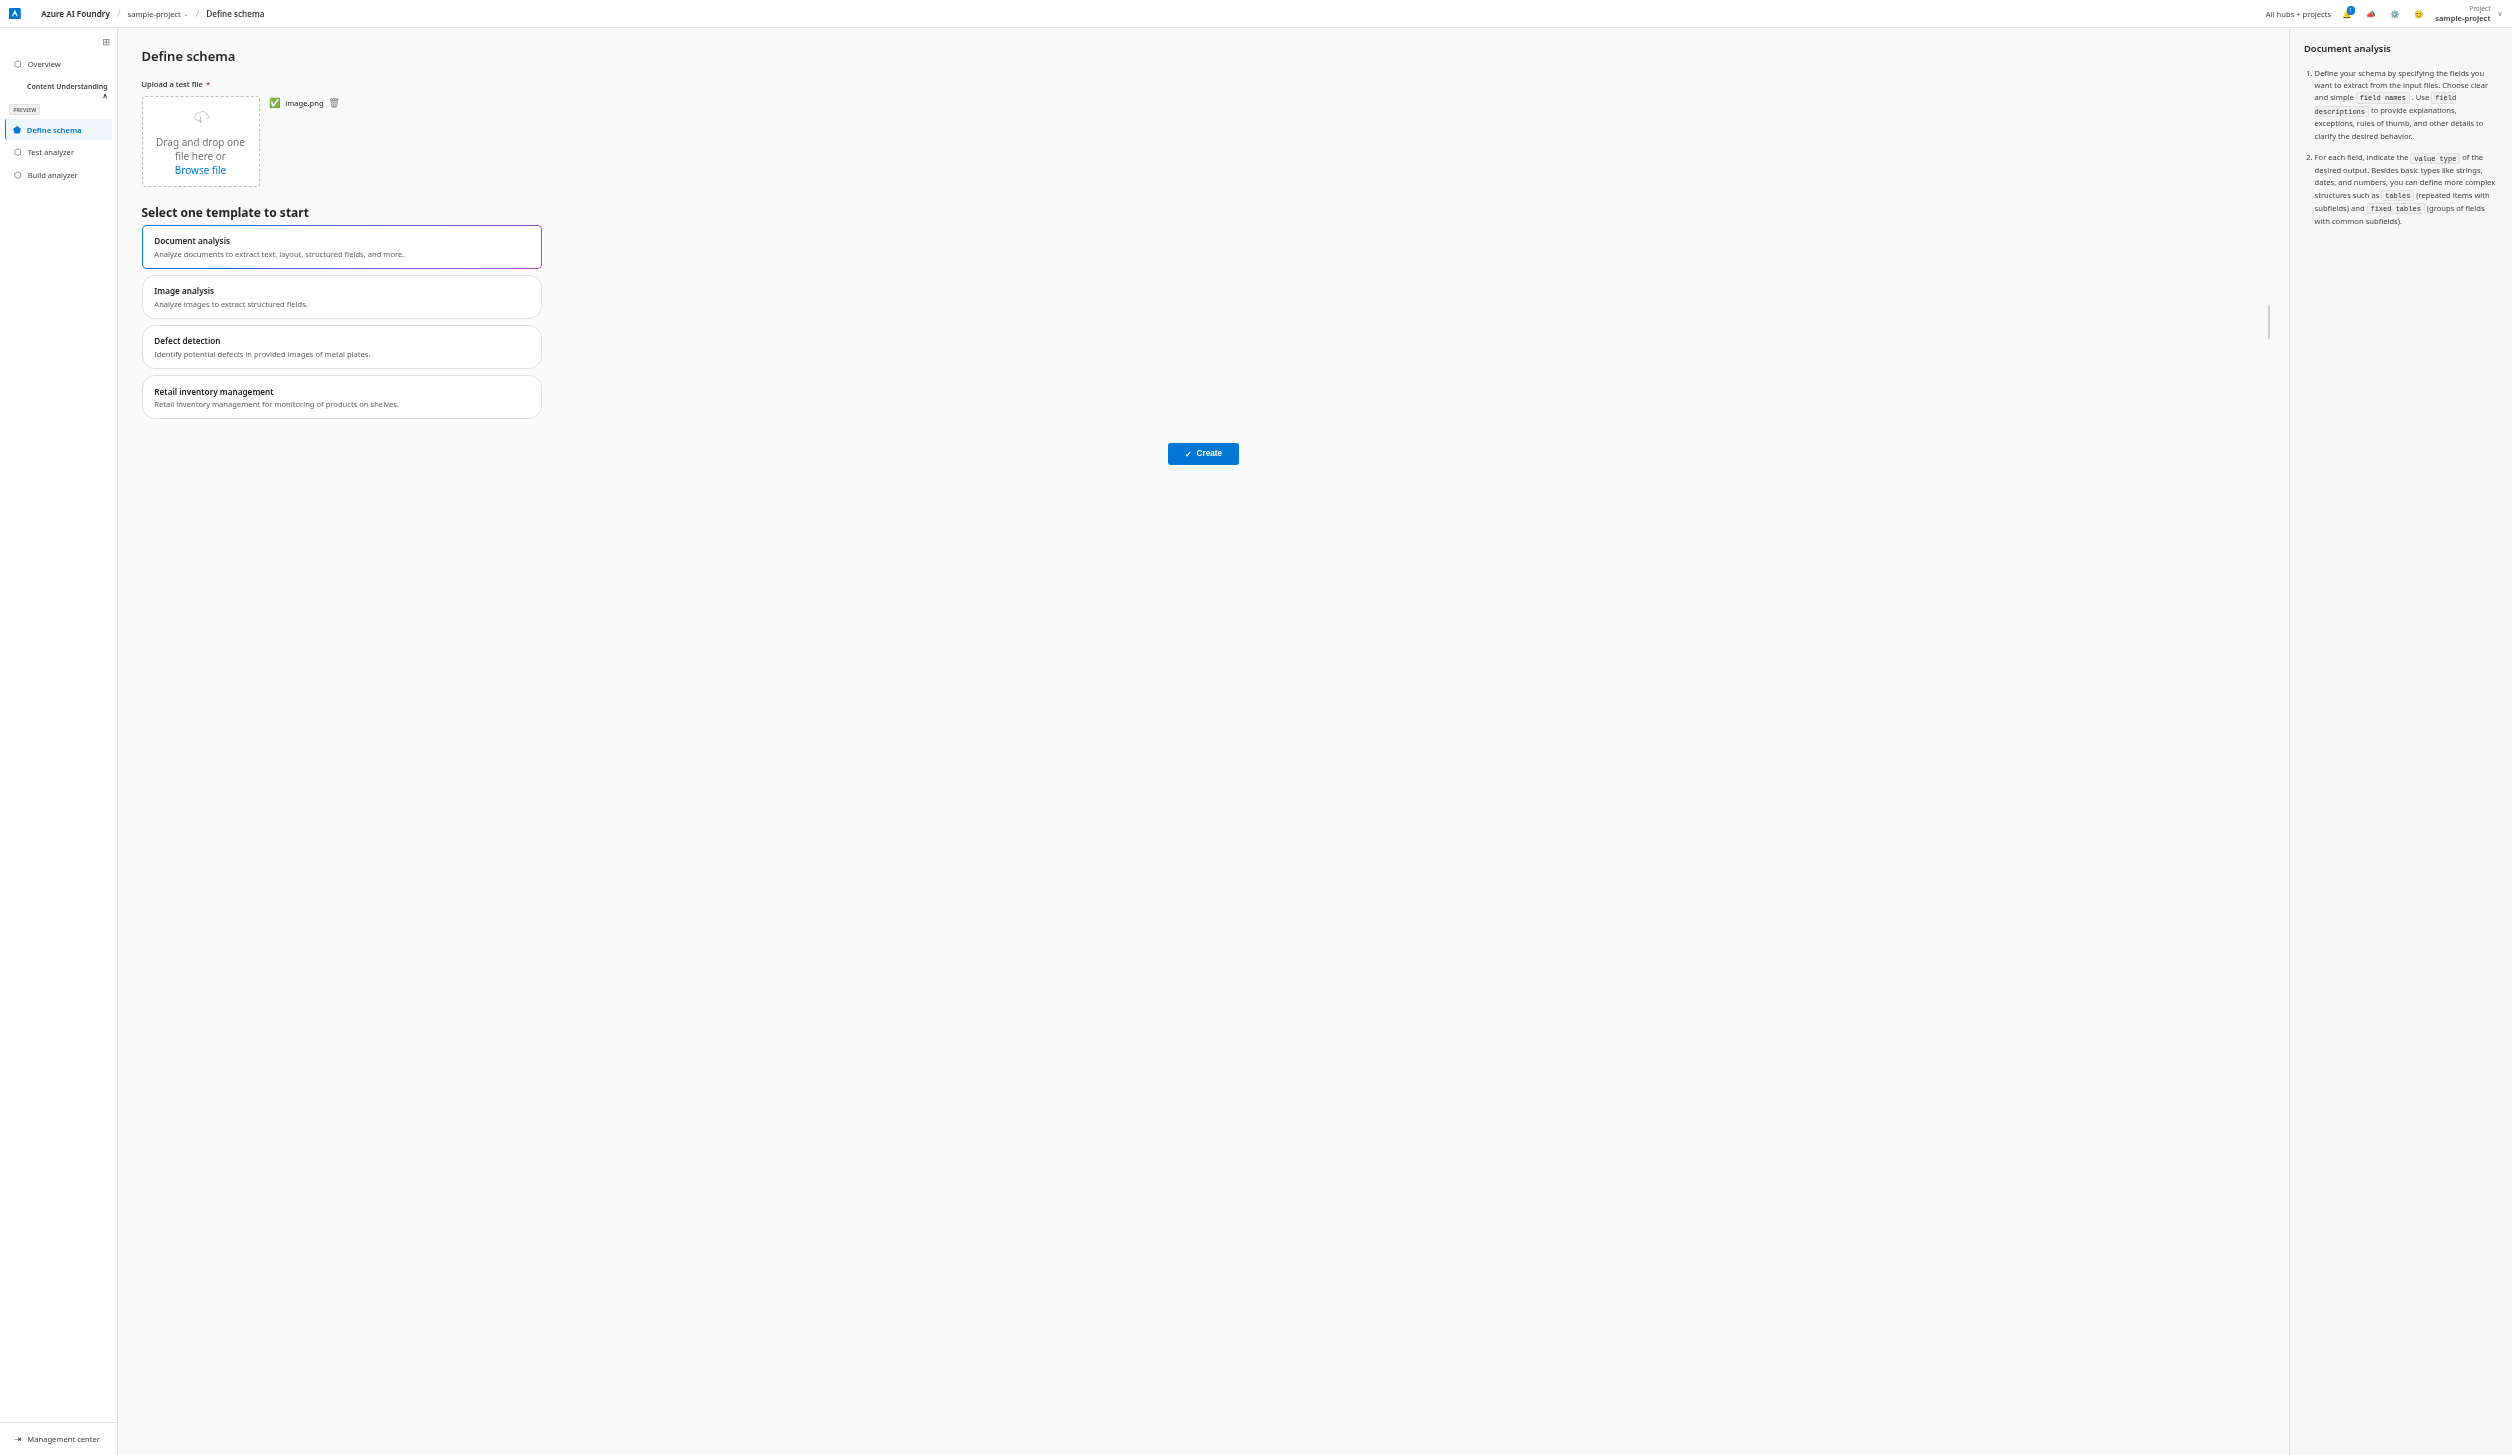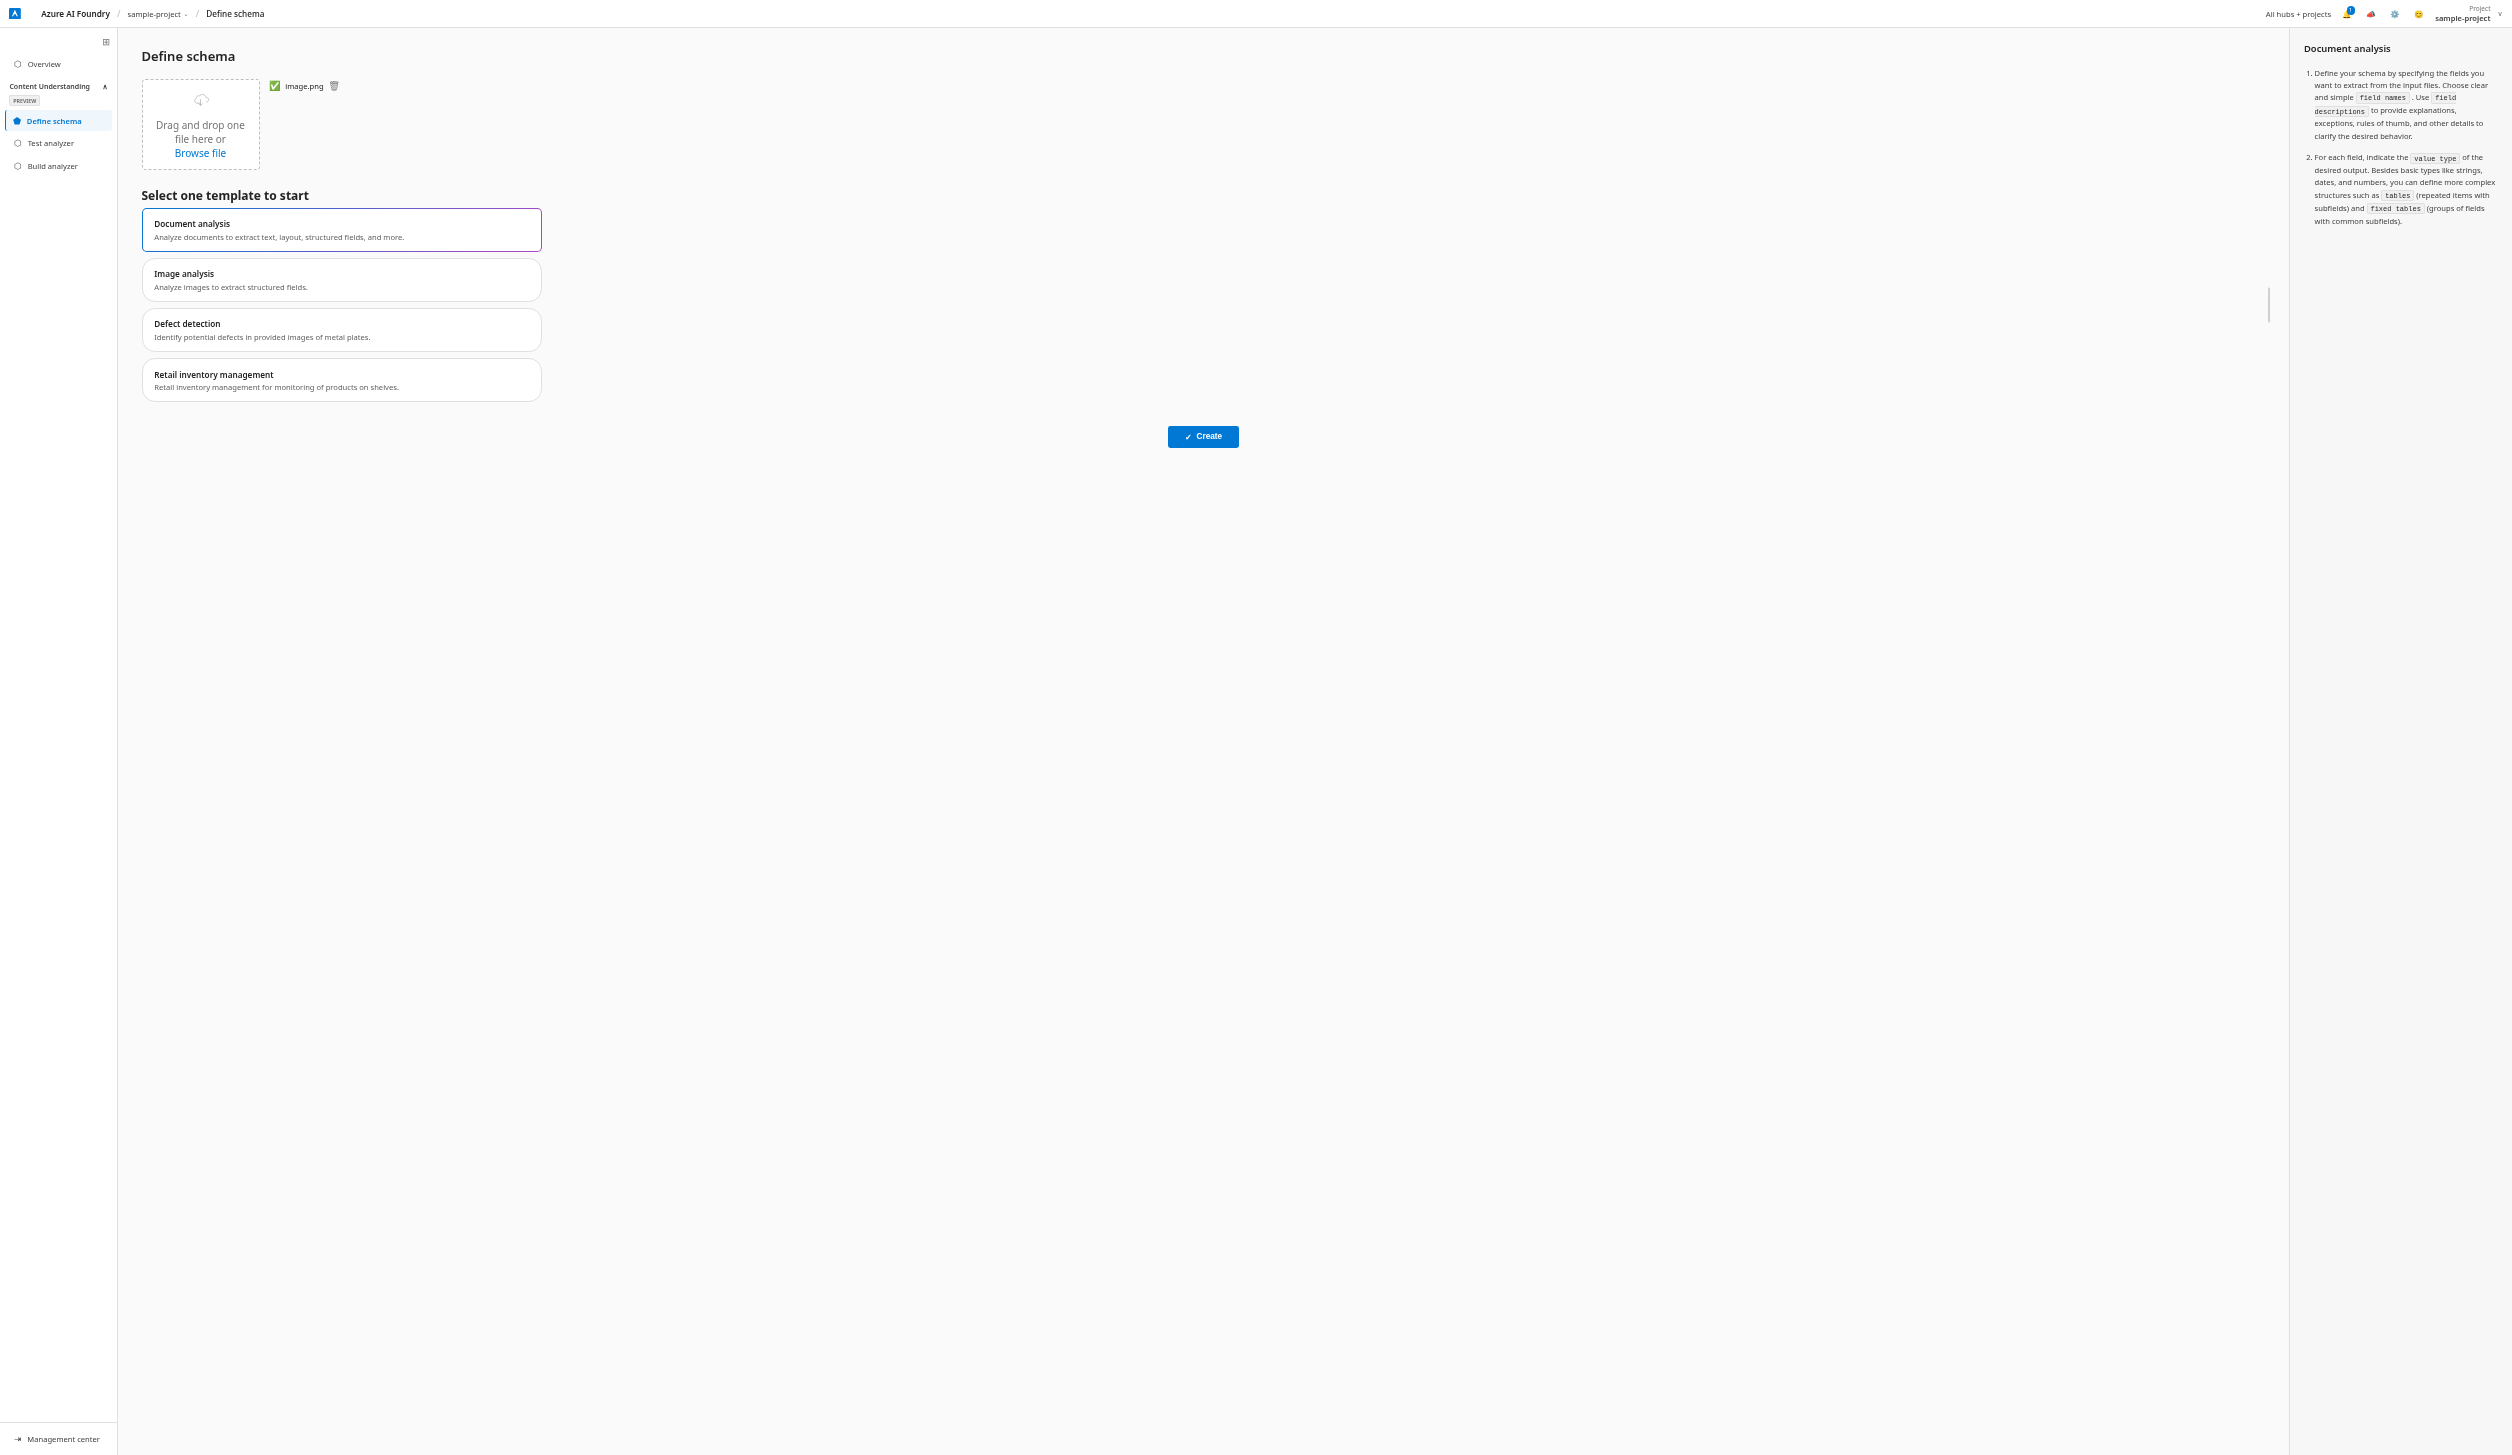--- a/index.html
+++ b/index.html
@@ -37,21 +37,21 @@
     }
     .sidebar-toggle { display: flex; justify-content: flex-end; padding: 2.4px 7px 4.7px; }
     .sidebar-toggle-btn { cursor: pointer; color: #757575; font-size: 9.4px; }
     .sidebar-item {
       display: flex; align-items: center; gap: 5.9px;
       padding: 4.7px 9.4px; cursor: pointer; border-radius: 2.4px; margin: 0.6px 4.7px;
       font-size: 7.6px; color: #424242;
     }
     .sidebar-item.active { background: #eff6fc; color: #0078d4; font-weight: 600; border-left: 1.8px solid #0078d4; padding-left: 7.6px; }
     .sidebar-item .icon { font-size: 8.8px; flex-shrink: 0; }
-    .sidebar-section { padding: 7px 9.4px 2.4px; font-size: 7px; font-weight: 600; color: #424242; display: flex; align-items: flex-end; justify-content: space-between; }
+    .sidebar-section { padding: 7px 9.4px 2.4px; font-size: 7px; font-weight: 600; color: #424242; display: flex; align-items: flex-end; justify-content: space-between; flex-direction: column; }
     .sidebar-bottom { margin-top: auto; border-top: 0.6px solid #e0e0e0; padding-top: 4.7px; }
     .sidebar-expand-icon { font-size: 7px; }
 
     .page-title { font-size: 13px; font-weight: 600; color: #242424; margin-bottom: 14px; }
 
     
     .section-label { font-size: 7.6px; font-weight: 500; color: #242424; margin-bottom: 7px; }
     .required-star { color: #c50f1f; margin-left: 1.2px; }
 
     .upload-row { display: flex; align-items: flex-start; gap: 9.4px; margin-bottom: 16.5px; }
@@ -192,20 +192,24 @@
         <span>Management center</span>
       </div>
     </div>
   </div>
 
   <div class="content-with-panel">
 
     <div class="content-scroll">
       <h1 class="page-title">Define schema</h1>
 
+      <div class="section-label">
+        <span>Upload a test file</span>
+        <span class="required-star">*</span>
+      </div>
       <div class="upload-row">
         <div class="upload-dropzone">
           <div class="upload-icon">
             <svg width="21" height="19" viewBox="0 0 36 32" fill="none">
               <path d="M28 22C30.2 22 32 20.2 32 18C32 15.8 30.2 14 28 14C27.8 14 27.6 14 27.4 14.1C27.1 11.2 24.6 9 21.5 9C19.4 9 17.5 10.1 16.4 11.8C15.9 11.5 15.2 11.3 14.5 11.3C12.3 11.3 10.5 13.1 10.5 15.3C10.5 15.5 10.5 15.7 10.6 15.9C9.1 16.6 8 18.1 8 19.8C8 22.1 9.9 24 12.2 24H18V28" stroke="#bdbdbd" stroke-width="1.5" fill="none"></path>
               <path d="M18 28L15 25M18 28L21 25M18 28V18" stroke="#bdbdbd" stroke-width="1.5" stroke-linecap="round"></path>
             </svg>
           </div>
           <div class="upload-text">
             <span>Drag and drop one file here or</span><br>

